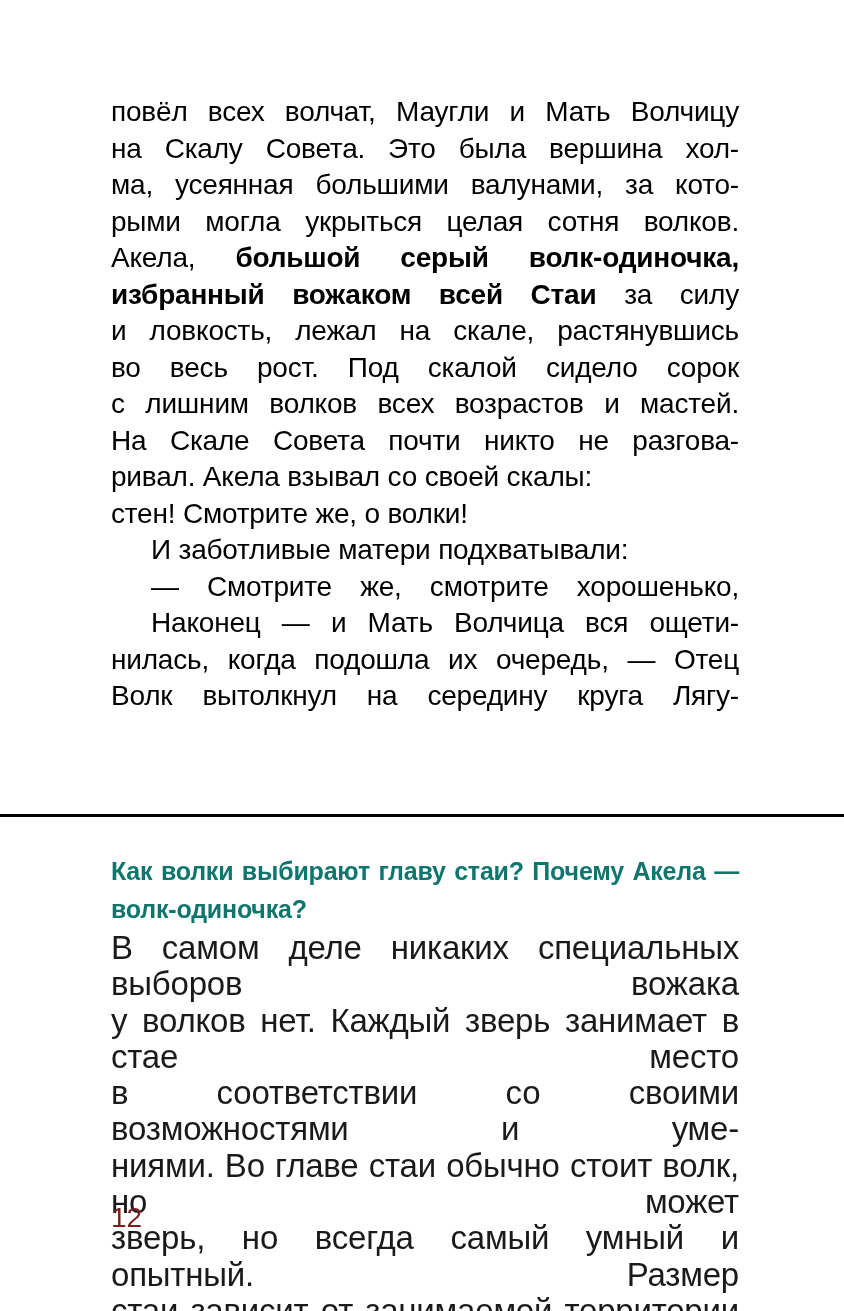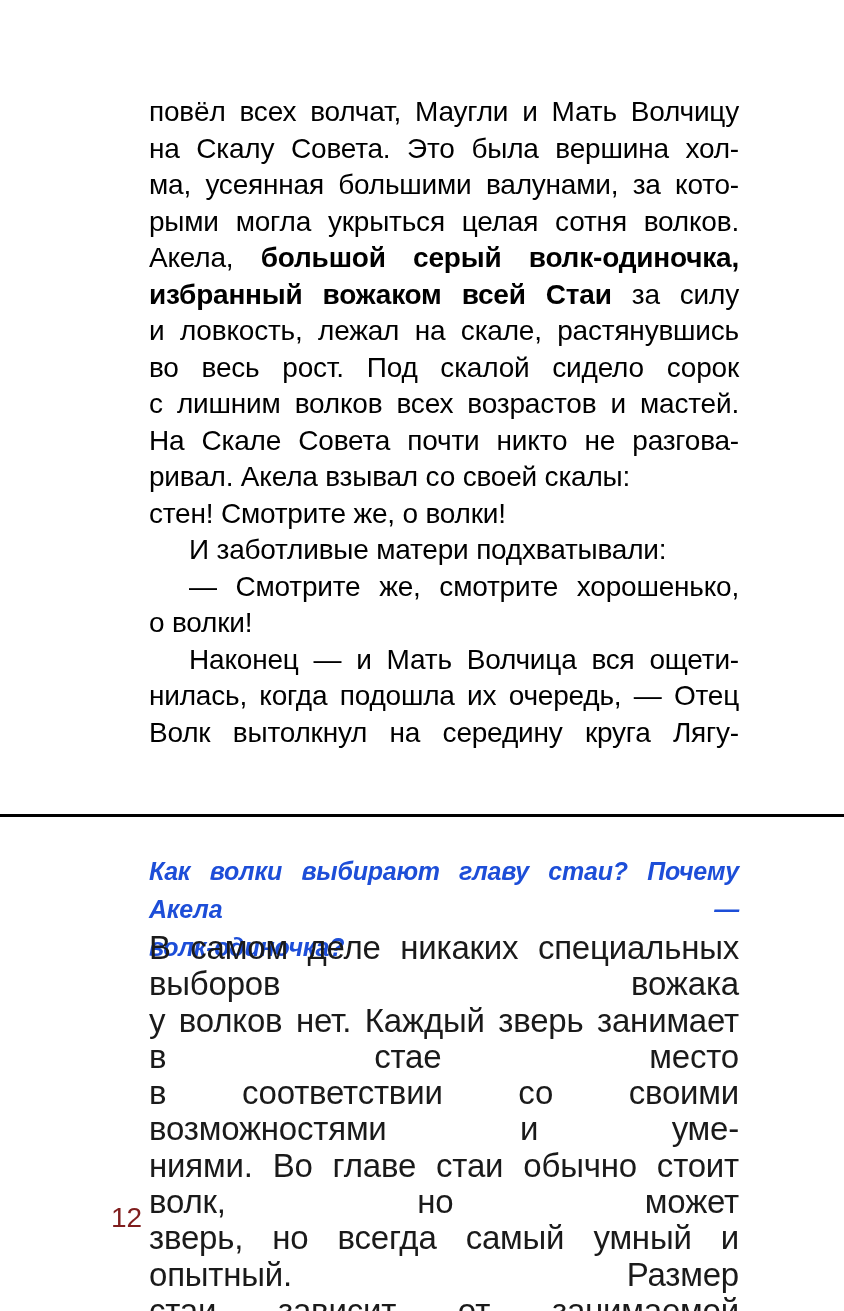--- a/index.html
+++ b/index.html
@@ -19,43 +19,42 @@
     position: absolute;
     left: 111px;
     top: 94px;
     width: 628px;
     font-size: 28px;
     line-height: 36.5px;
     color: #000000;
     letter-spacing: -0.2px;
   }
   .main-text .line { text-align: justify; text-align-last: justify; }
-  .line { white-space: normal; margin-left: 38px; }
+  .line { white-space: normal; }
   .line.noj { text-align: left; text-align-last: left !important; }
   .line.ind { padding-left: 40px; }
   .line b { font-weight: 700; }
   .divider {
     position: absolute;
     left: 0;
     top: 814px;
     width: 844px;
     height: 3px;
     background: #000000;
   }
   .commentary-heading {
     position: absolute;
     left: 111px;
     top: 852px;
     width: 628px;
     font-size: 25px;
     line-height: 38px;
     font-weight: 700;
-    color: #1d4ed8;
+    color: #0f766e;
     letter-spacing: -0.2px;
-    font-style: italic;
   }
   .commentary-heading .line { text-align: justify; text-align-last: justify; }
   .commentary-body {
     position: absolute;
     left: 111px;
     top: 930px;
     width: 628px;
     font-size: 33px;
     line-height: 36.3px;
     font-weight: 400;
@@ -85,21 +84,20 @@
       <div class="line"><span>Акела, </span><b>большой серый волк-одиночка,</b></div>
       <div class="line"><b>избранный вожаком всей Стаи</b><span> за силу</span></div>
       <div class="line"><span>и ловкость, лежал на скале, растянувшись</span></div>
       <div class="line"><span>во весь рост. Под скалой сидело сорок</span></div>
       <div class="line"><span>с лишним волков всех возрастов и мастей.</span></div>
       <div class="line"><span>На Скале Совета почти никто не разгова-</span></div>
       <div class="line noj"><span>ривал. Акела взывал со своей скалы:</span></div>
       <div class="line noj"><span>стен! Смотрите же, о волки!</span></div>
       <div class="line noj ind"><span>И заботливые матери подхватывали:</span></div>
       <div class="line ind"><span>— Смотрите же, смотрите хорошенько,</span></div>
-      <div class="line noj"><span>о волки!</span></div>
       <div class="line ind"><span>Наконец — и Мать Волчица вся ощети-</span></div>
       <div class="line"><span>нилась, когда подошла их очередь, — Отец</span></div>
       <div class="line"><span>Волк вытолкнул на середину круга Лягу-</span></div>
     </div>
 
   <div class="divider"></div>
 
   <div class="commentary-heading">
       <div class="line"><span>Как волки выбирают главу стаи? Почему Акела —</span></div>
       <div class="line noj"><span>волк-одиночка?</span></div>

